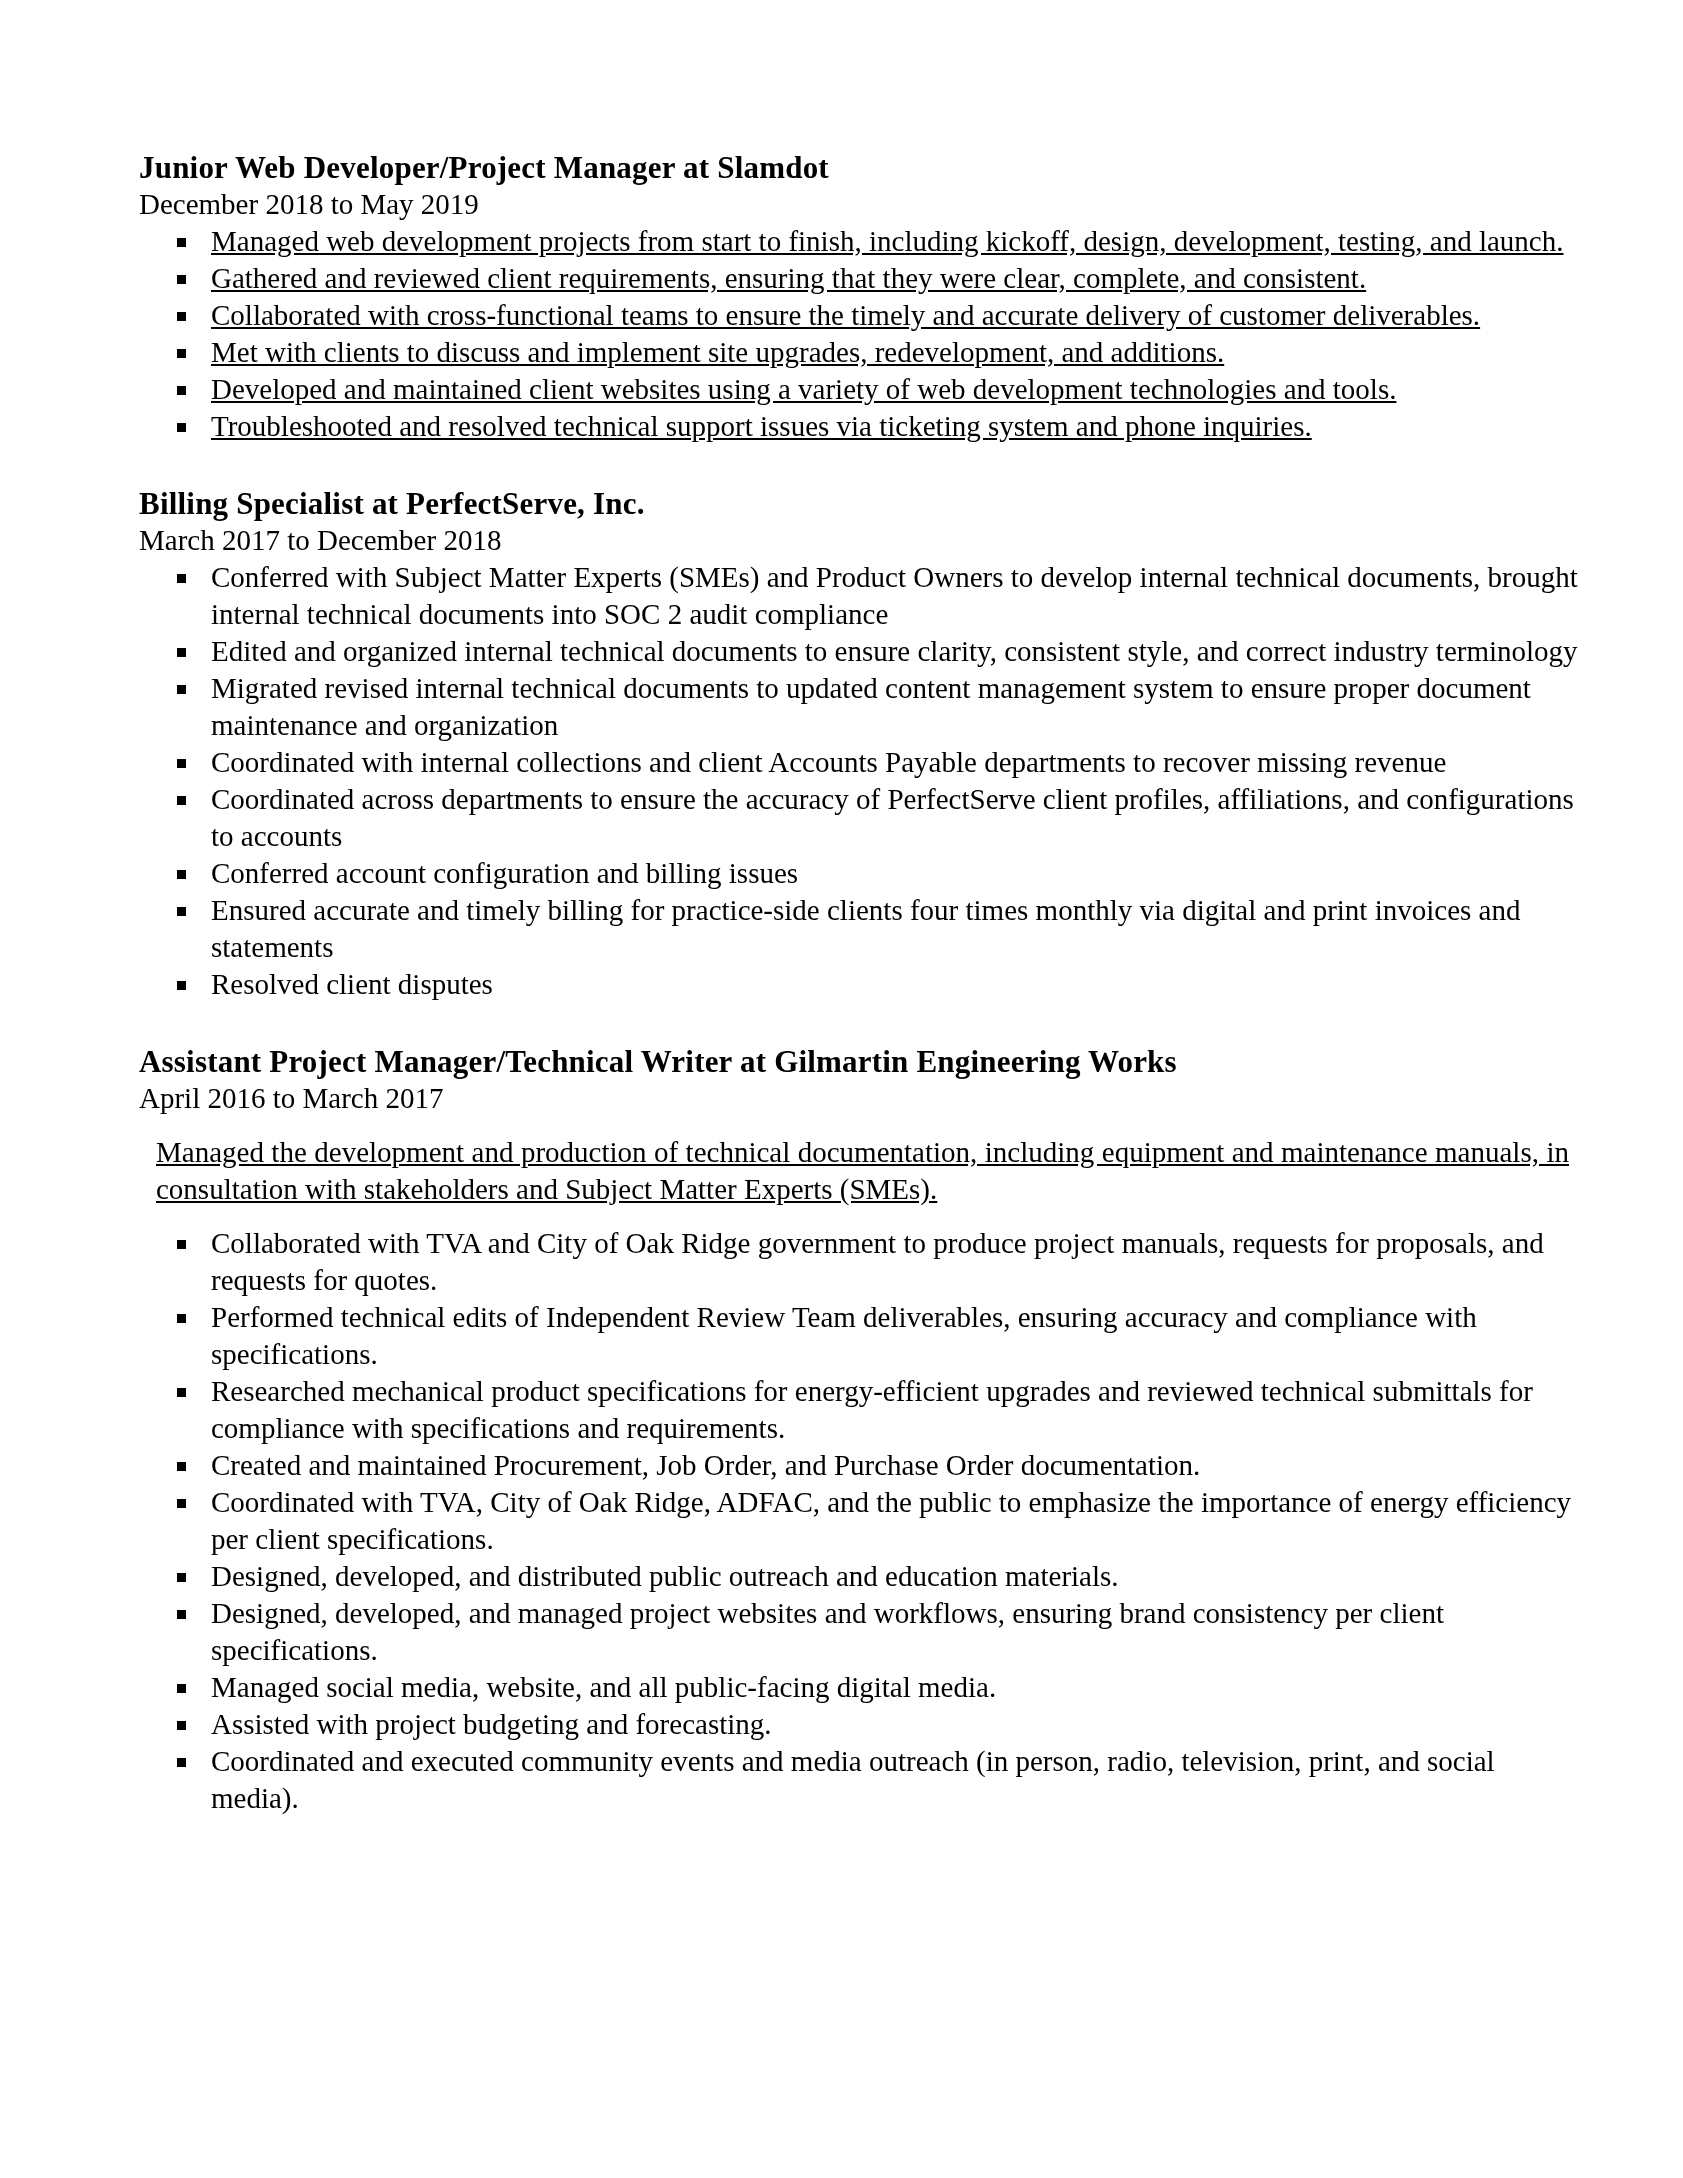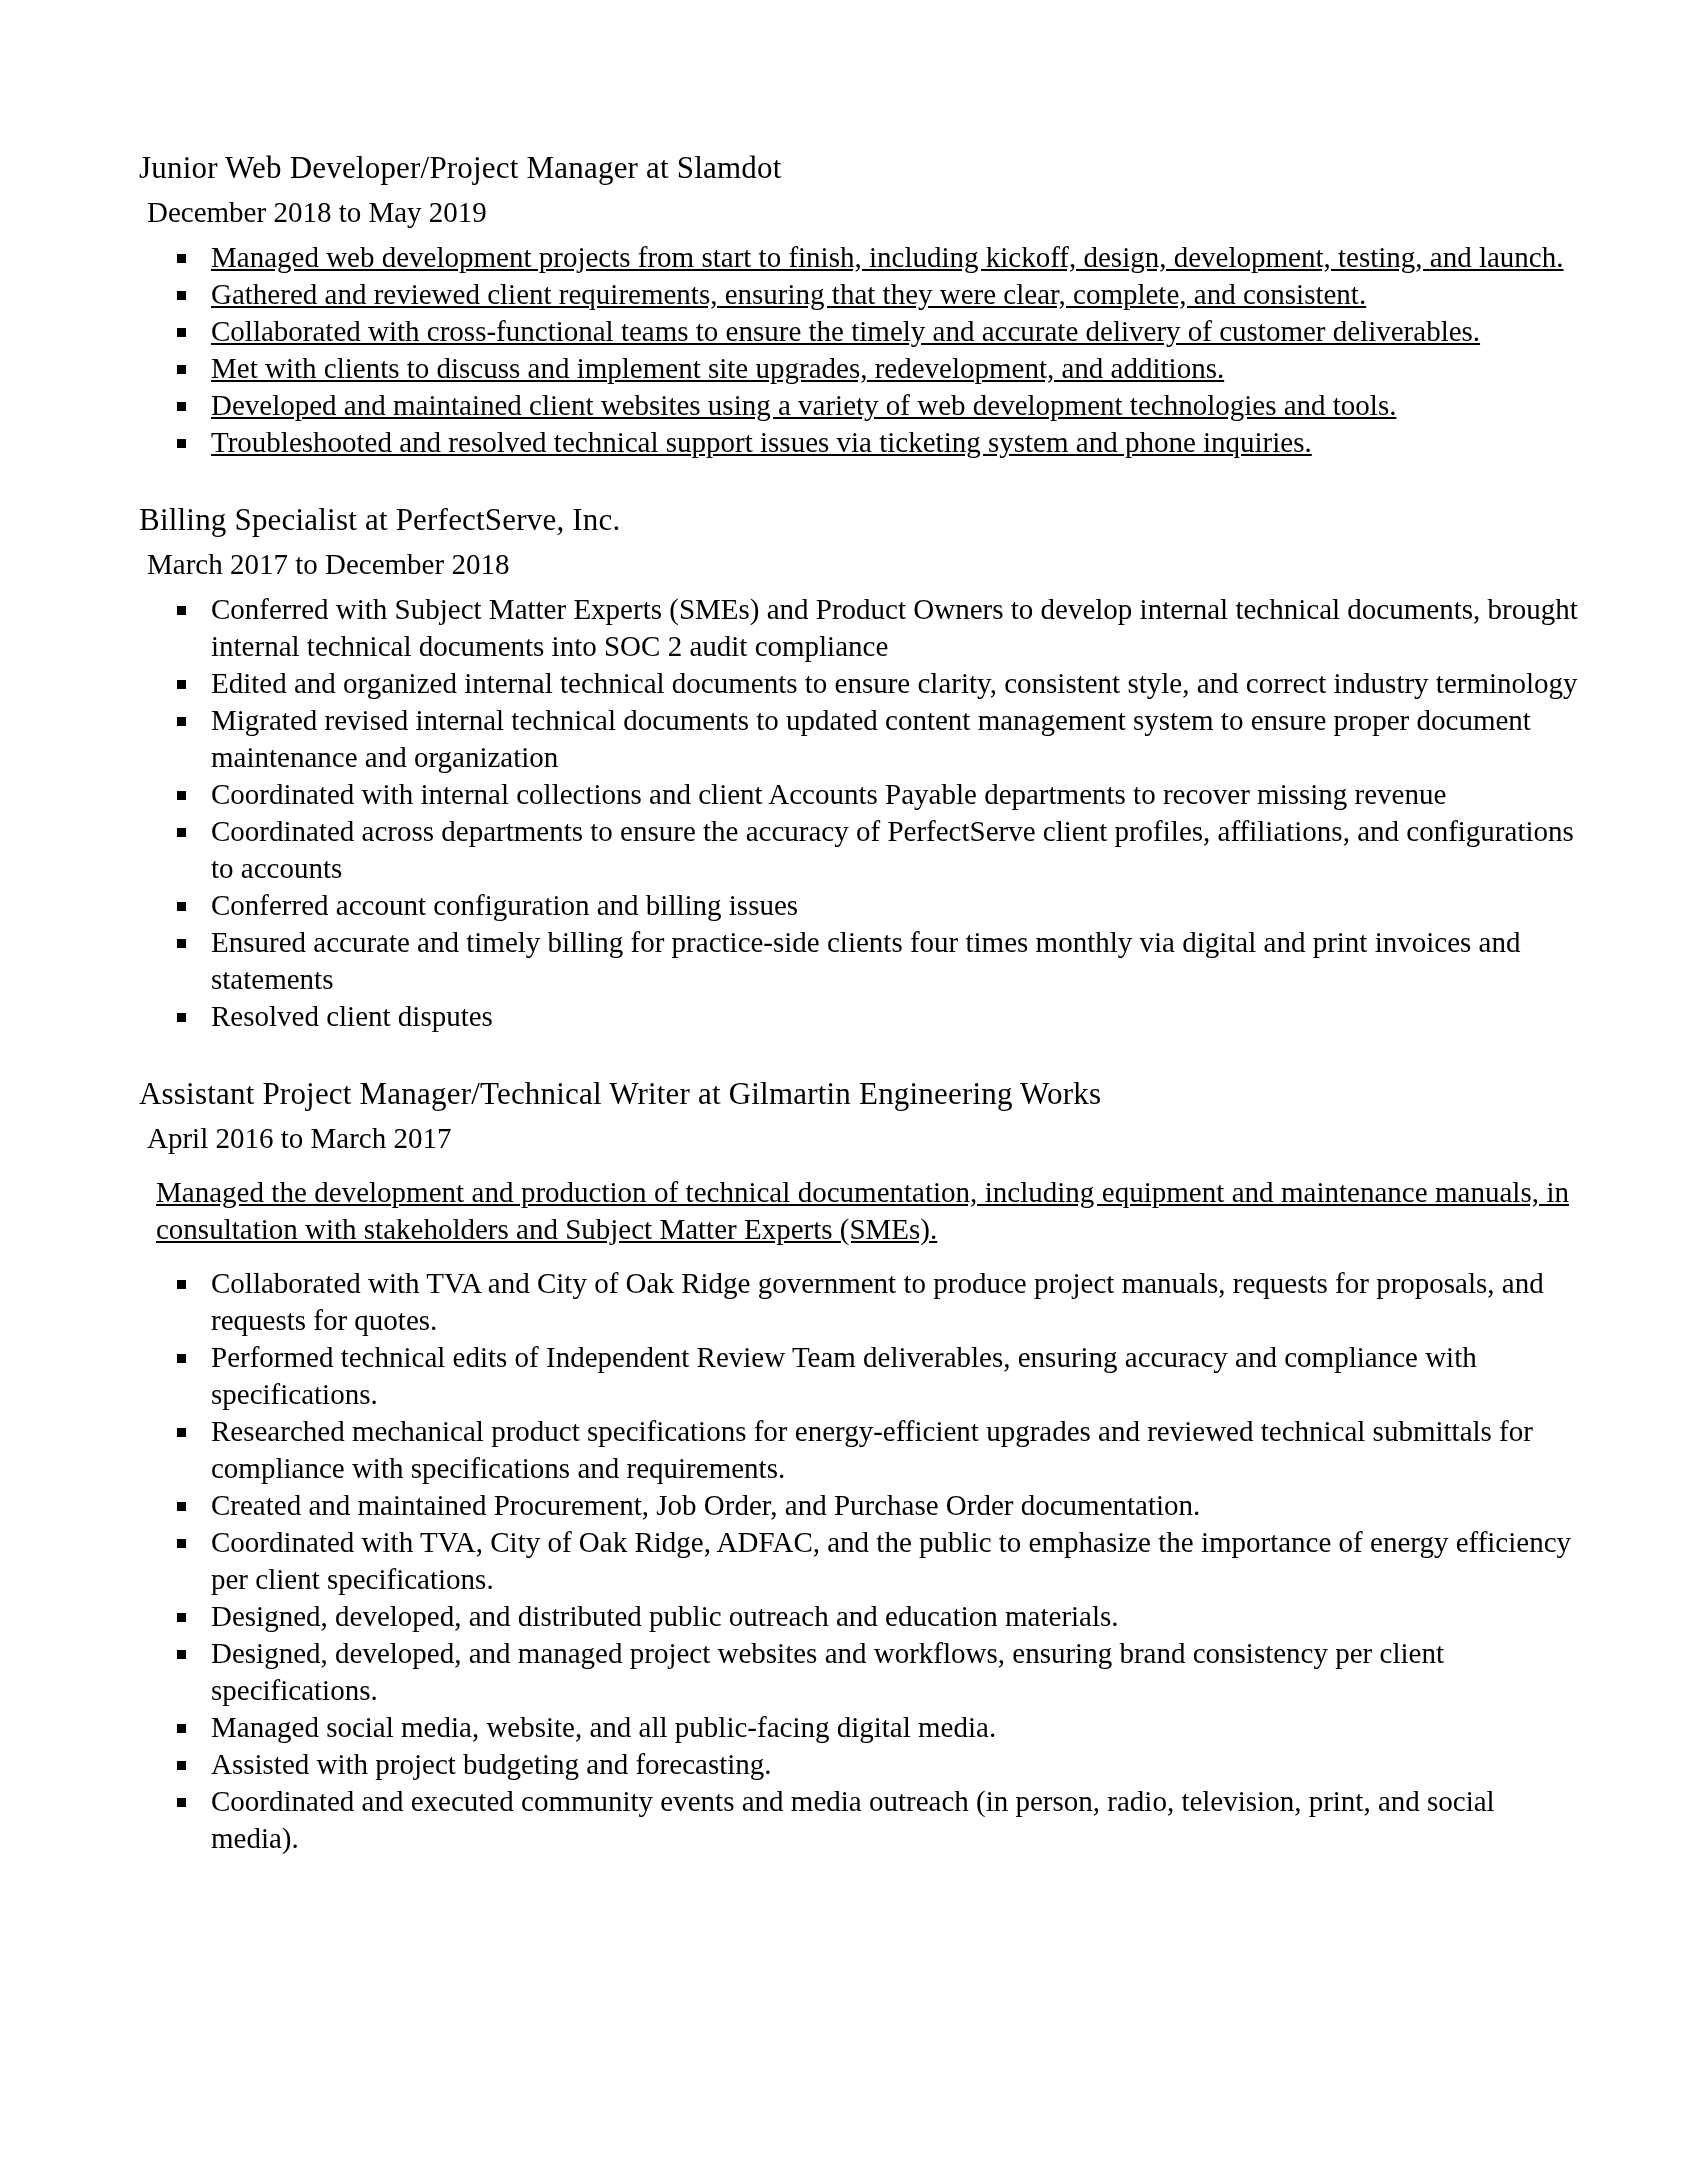--- a/index.html
+++ b/index.html
@@ -18,24 +18,24 @@
     width: 1447px;
     font-size: 29px;
     line-height: 37px;
   }
   .job { margin: 0; }
   .job + .job { margin-top: 40px; }
   .job-title {
     margin: 0;
     font-size: 31px;
     line-height: 37px;
-    font-weight: 400;
+    font-weight: 700;
     letter-spacing: 0.2px;
   }
-  .job-dates { margin: 8px; }
+  .job-dates { margin: 0; }
   .job-intro { margin: 17px; }
   ul.bullets { list-style: none; margin: 0; padding: 0; }
   li.bullet { position: relative; padding-left: 72px; }
   li.bullet .marker {
     position: absolute;
     left: 38px;
     top: 15px;
     width: 9px;
     height: 9px;
     background: #000000;

